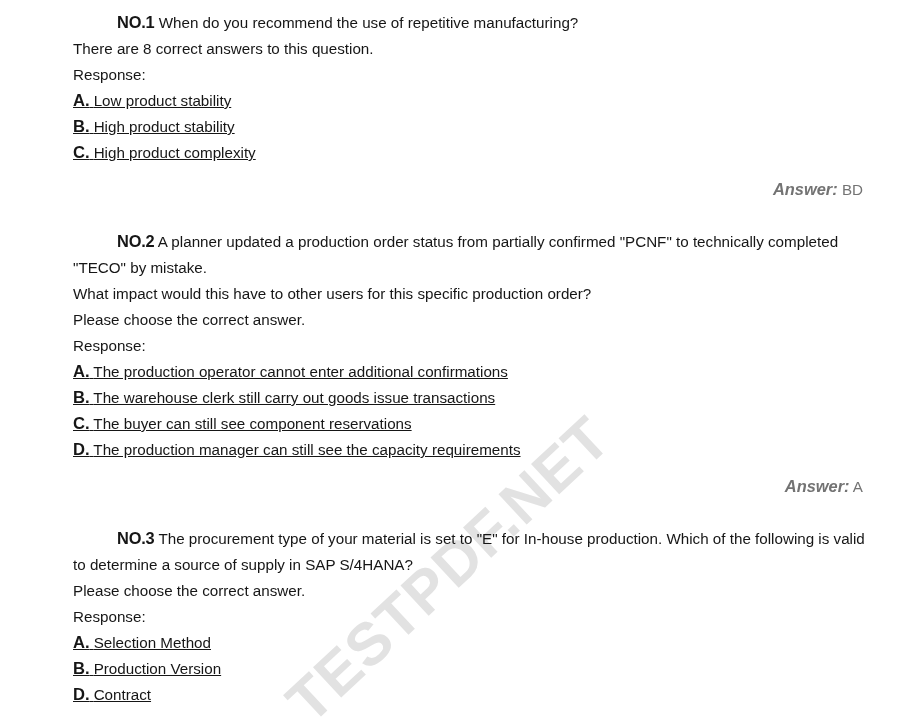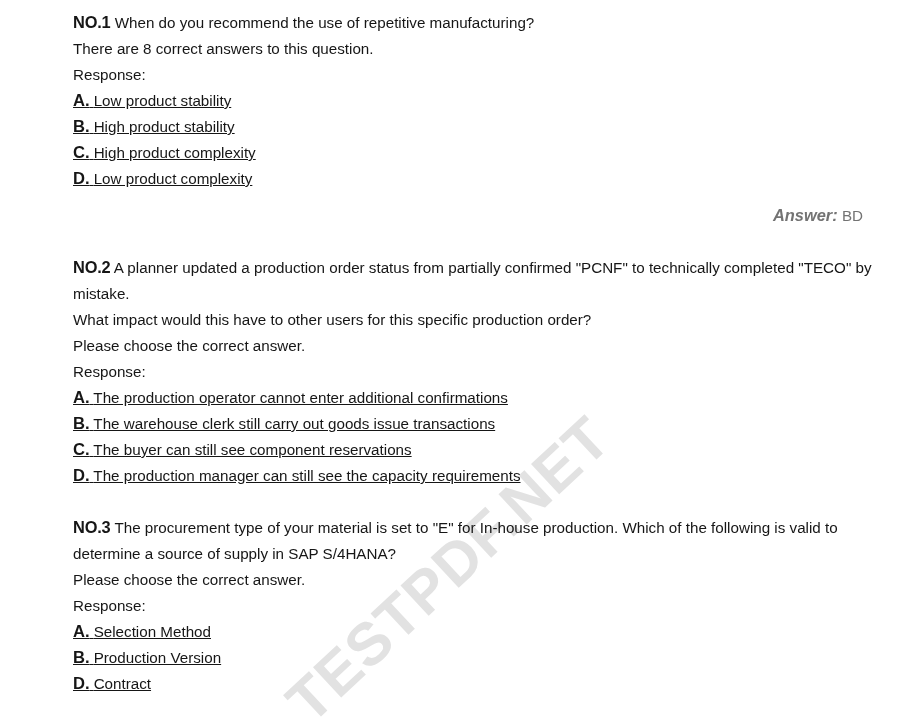--- a/index.html
+++ b/index.html
@@ -66,20 +66,21 @@
     font-size: 15.2px;
     line-height: 26px;
     color: #161616;
     margin: 0;
     text-indent: 0;
   }
   .q-number {
     font-weight: 700;
     font-size: 16.4px;
     letter-spacing: -0.2px;
+    margin-left: 44px;
   }
   .q-text {
     font-weight: 400;
     font-size: 15.2px;
   }
 
   .q-line {
     font-size: 15.2px;
     line-height: 26px;
     font-weight: 400;
@@ -141,23 +142,20 @@
 
       <p class="option-row">
         <span class="opt-letter">A.</span><span class="opt-text"> <span>Low product stability</span></span>
       </p>
       <p class="option-row">
         <span class="opt-letter">B.</span><span class="opt-text"> <span>High product stability</span></span>
       </p>
       <p class="option-row">
         <span class="opt-letter">C.</span><span class="opt-text"> <span>High product complexity</span></span>
       </p>
-      <p class="option-row">
-        <span class="opt-letter">D.</span><span class="opt-text"> <span>Low product complexity</span></span>
-      </p>
 
       <p class="answer-row">
         <span class="answer-label">Answer:</span><span class="answer-value"> <span>BD</span></span>
       </p>
     </div>
 
     <div class="question-block">
       <p class="q-stem">
         <span class="q-number">NO.2</span><span class="q-text"> <span>A planner updated a production order status from partially confirmed "PCNF" to technically completed "TECO" by mistake.</span></span>
       </p>
@@ -171,20 +169,23 @@
       <p class="option-row">
         <span class="opt-letter">B.</span><span class="opt-text"> <span>The warehouse clerk still carry out goods issue transactions</span></span>
       </p>
       <p class="option-row">
         <span class="opt-letter">C.</span><span class="opt-text"> <span>The buyer can still see component reservations</span></span>
       </p>
       <p class="option-row">
         <span class="opt-letter">D.</span><span class="opt-text"> <span>The production manager can still see the capacity requirements</span></span>
       </p>
 
+      <p class="answer-row">
+        <span class="answer-label">Answer:</span><span class="answer-value"> <span>A</span></span>
+      </p>
     </div>
 
     <div class="question-block">
       <p class="q-stem">
         <span class="q-number">NO.3</span><span class="q-text"> <span>The procurement type of your material is set to "E" for In-house production. Which of the following is valid to determine a source of supply in SAP S/4HANA?</span></span>
       </p>
       <p class="q-line">Please choose the correct answer.</p>
       <p class="q-line">Response:</p>
 
       <p class="option-row">

